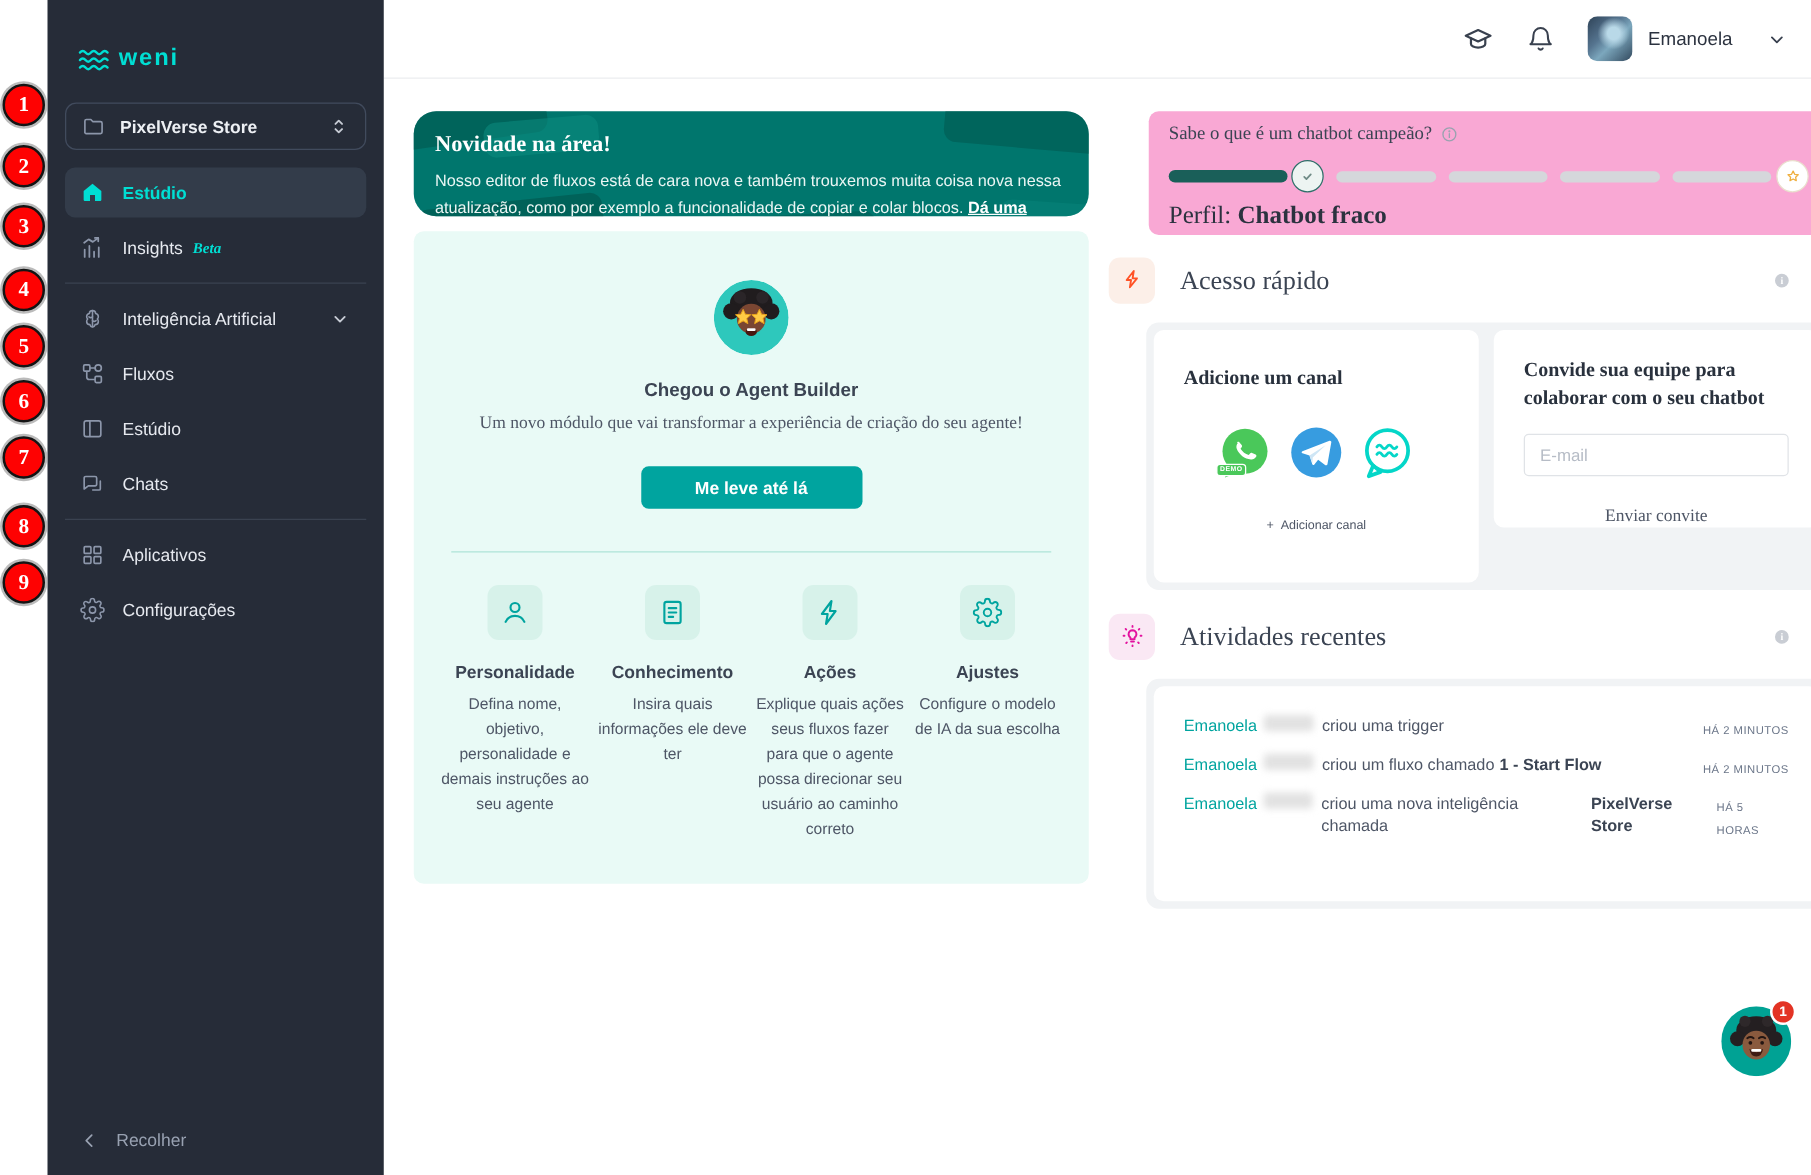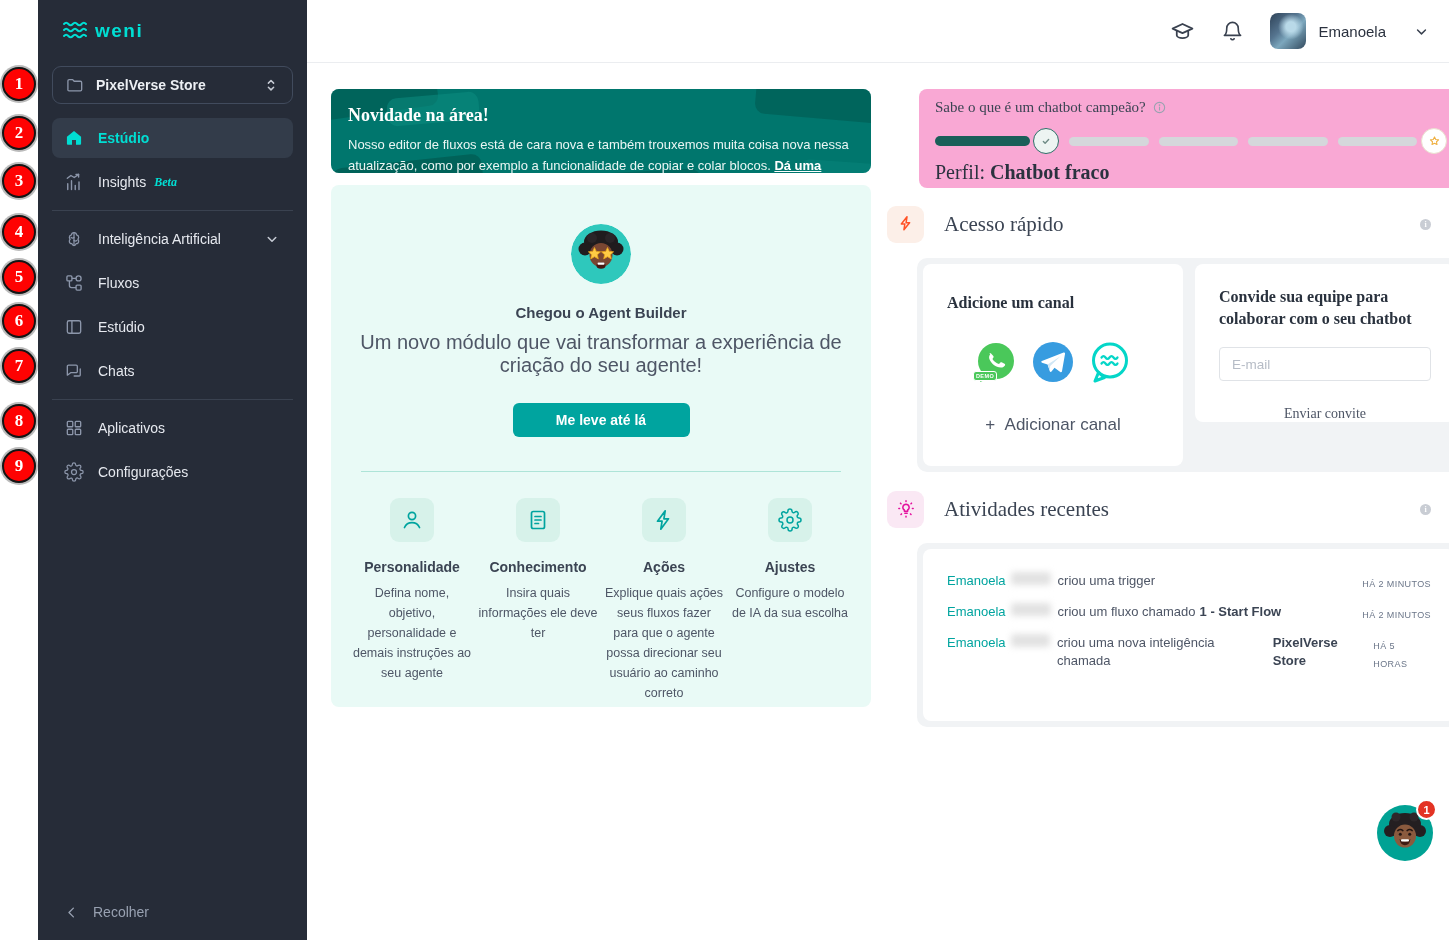--- a/index.html
+++ b/index.html
@@ -16,21 +16,21 @@
     background:#FE0202; border:2px solid #141414; box-shadow:0 0 0 2px rgba(150,150,150,.65);
     color:#fff; font:700 17px "Liberation Serif", serif;
     display:flex; align-items:center; justify-content:center; z-index:50;
   }
 
   
   .sidebar {
     position:absolute; left:38px; top:0; width:269px; height:940px;
     background:#262C38; z-index:10;
   }
-  .logo { display:flex; align-items:flex-start; gap:7px; margin:20px 0 0 24px; }
+  .logo { display:flex; align-items:flex-end; gap:7px; margin:36px 0 0 24px; }
   .logo-text { color:#00DED3; font-size:19px; font-weight:700; letter-spacing:1.5px; }
   .project-selector {
     margin:24px 14px 0 14px; height:38px; border:1.5px solid #414B5D; border-radius:9px;
     display:flex; align-items:center; gap:11px; padding:0 12px; cursor:pointer;
   }
   .project-selector .label { color:#EDF0F4; font-size:14px; font-weight:700; flex:1; }
   .nav { margin:14px 14px 0 14px; }
   .nav-item {
     height:40px; margin-bottom:4px; border-radius:8px; display:flex; align-items:center;
     gap:14px; padding:0 12px; cursor:pointer;
@@ -58,35 +58,35 @@
     width:36px; height:36px; border-radius:8px;
     background:
       radial-gradient(circle at 58% 38%, #b9d9e8 0 16%, rgba(185,217,232,0) 42%),
       linear-gradient(135deg,#2e4257 0%,#55748f 38%,#7ca7bd 58%,#31485c 100%);
   }
   .user-name { font-size:15px; color:#2B323F; }
 
   
   .banner {
     position:absolute; left:331px; top:89px; width:540px; height:84px;
-    background:#00766D; border-radius:8px; overflow:hidden; color:#fff;
+    background:#00766D; border-radius:18px; overflow:hidden; color:#fff;
   }
   .banner .shape { position:absolute; border-radius:10px; }
   .banner-inner { position:relative; z-index:2; padding:16px 17px 0 17px; }
   .banner-title { font:700 18px "Liberation Serif", serif; margin-bottom:8px; }
   .banner-body { font-size:13px; line-height:21px; color:#EAF6F4; width:508px; }
   .banner-link { font-weight:700; text-decoration:underline; color:#fff; cursor:pointer; }
 
   .mint-card {
     position:absolute; left:331px; top:185px; width:540px; height:522px;
     background:#E9FAF6; border-radius:8px; text-align:center;
   }
   .ab-avatar { width:60px; height:60px; margin:39px auto 0 auto; border-radius:50%; overflow:hidden; }
   .ab-title { margin-top:20px; font-size:15px; font-weight:700; color:#3B4453; }
-  .ab-sub { margin-top:10px; font-size:20px; color:#4E5666; }
+  .ab-sub { margin-top:10px; font-size:14px; color:#4E5666;font-family:Liberation Serif, serif; }
   .ab-cta {
     margin-top:26px; width:177px; height:34px; border:none; border-radius:6px;
     background:#00A49F; color:#fff; font-size:14px; font-weight:700; cursor:pointer;
     font-family:"Liberation Sans", sans-serif;
   }
   .ab-divider { height:1px; background:#AEE4D8; margin:34px 30px 0 30px; }
   .features { display:flex; justify-content:space-between; padding:26px 20px 0 20px; }
   .feature { width:122px; }
   .feature-icon {
     width:44px; height:44px; border-radius:9px; background:#D7F2EA;
@@ -138,21 +138,21 @@
   .white-card { background:#fff; border-radius:8px; }
   .channel-card { width:260px; height:202px; padding:28px 24px 0 24px; }
   .card-title { font:700 16px "Liberation Serif", serif; color:#29313D; line-height:22px; }
   .channel-icons { display:flex; justify-content:center; gap:13px; margin-top:26px; }
   .channel { position:relative; width:44px; height:44px; cursor:pointer; }
   .demo-badge {
     position:absolute; left:-1px; bottom:3px; background:#4AC85A; border:1.5px solid #fff;
     border-radius:3px; color:#fff; font-size:5.5px; font-weight:700; letter-spacing:.4px;
     padding:1px 2px; z-index:3;
   }
-  .add-channel { margin-top:31px; text-align:center; font-size:17px; color:#4E5666; cursor:pointer; }
+  .add-channel { margin-top:31px; text-align:center; font-size:10px; color:#4E5666; cursor:pointer; }
   .invite-card { width:260px; height:158px; padding:22px 24px 0 24px; }
   .email-input {
     margin-top:17px; width:100%; height:34px; border:1px solid #E0E3E7; border-radius:4px;
     padding:0 12px; font-size:13.5px; color:#3B4453; font-family:"Liberation Sans",sans-serif;
     background:#fff; outline:none;
   }
   .email-input::placeholder { color:#B6BCC6; }
   .invite-btn {
     margin-top:25px; width:100%; text-align:center; font-size:14px; color:#4E5666;
     background:none; border:none; cursor:pointer; font-family:Liberation Serif, serif;

